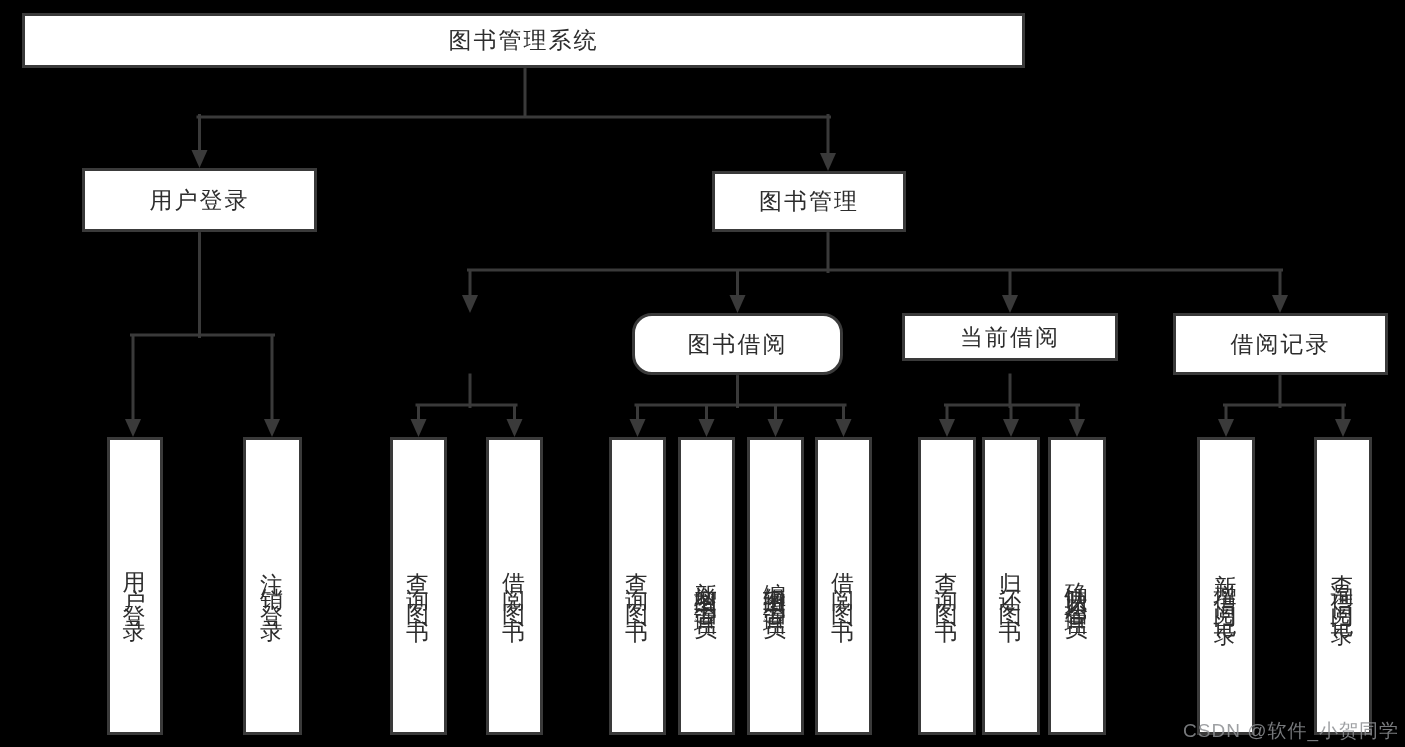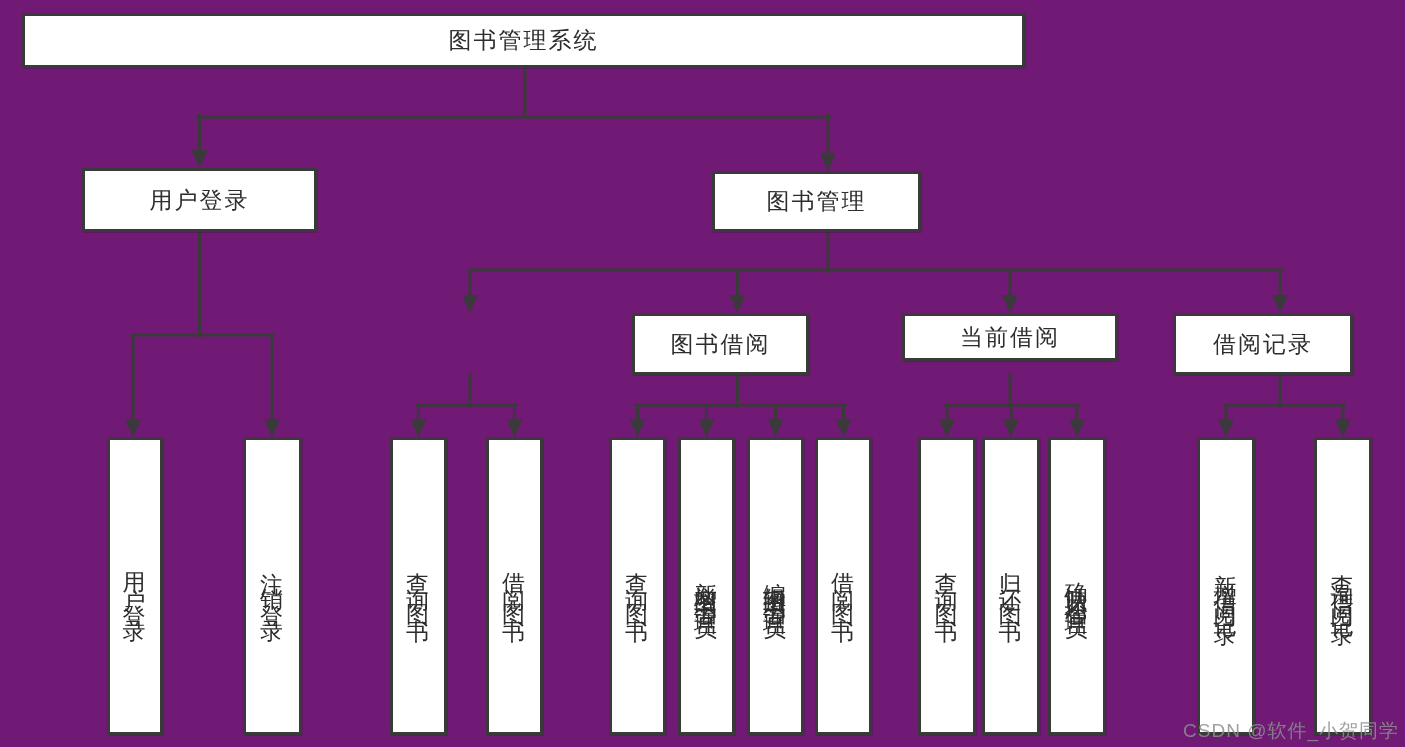--- a/index.html
+++ b/index.html
@@ -5,21 +5,21 @@
   html, body {
     margin: 0;
     padding: 0;
     background: #ffffff;
     font-family: "Liberation Sans", sans-serif;
   }
   #canvas {
     position: relative;
     width: 1405px;
     height: 747px;
-    background: #701a75;
+    background: #000000;
     overflow: hidden;
   }
   #connectors {
     position: absolute;
     left: 0;
     top: 0;
     z-index: 1;
   }
   .hbox, .vbox {
     position: absolute;
@@ -90,25 +90,25 @@
       <polygon points="1003,419 1019,419 1011,437"></polygon>
       <polygon points="1069,419 1085,419 1077,437"></polygon>
       <polygon points="1218,419 1234,419 1226,437"></polygon>
       <polygon points="1335,419 1351,419 1343,437"></polygon>
     </g>
   </svg>
 
   <div class="hbox" style="left:22px; top:13px; width:1003px; height:55px;">图书管理系统</div>
 
   <div class="hbox" style="left:82px; top:168px; width:235px; height:64px;">用户登录</div>
-  <div class="hbox" style="left:712px; top:171px; width:209px; height:61px;">图书管理</div>
+  <div class="hbox" style="left:712px; top:171px; width:194px; height:61px;">图书管理</div>
 
-  <div class="hbox" style="left:632px; top:313px; width:177px; height:62px;">图书借阅</div>
+  <div class="hbox" style="left:632px; top:313px; width:211px; height:62px;border-radius:20px;">图书借阅</div>
   <div class="hbox" style="left:902px; top:313px; width:216px; height:48px;">当前借阅</div>
-  <div class="hbox" style="left:1173px; top:313px; width:180px; height:62px;">借阅记录</div>
+  <div class="hbox" style="left:1173px; top:313px; width:215px; height:62px;">借阅记录</div>
 
   <div class="vbox sp16" style="left:107px; width:56px;">用户登录</div>
   <div class="vbox sp16" style="left:243px; width:59px;">注销登录</div>
 
   <div class="vbox sp16" style="left:390px; width:57px;">查询图书</div>
   <div class="vbox sp16" style="left:486px; width:57px;">借阅图书</div>
 
   <div class="vbox sp16" style="left:609px; width:57px;">查询图书</div>
   <div class="vbox sp5" style="left:678px; width:57px;">新增图书（管理员）</div>
   <div class="vbox sp5" style="left:747px; width:57px;">编辑图书（管理员）</div>

